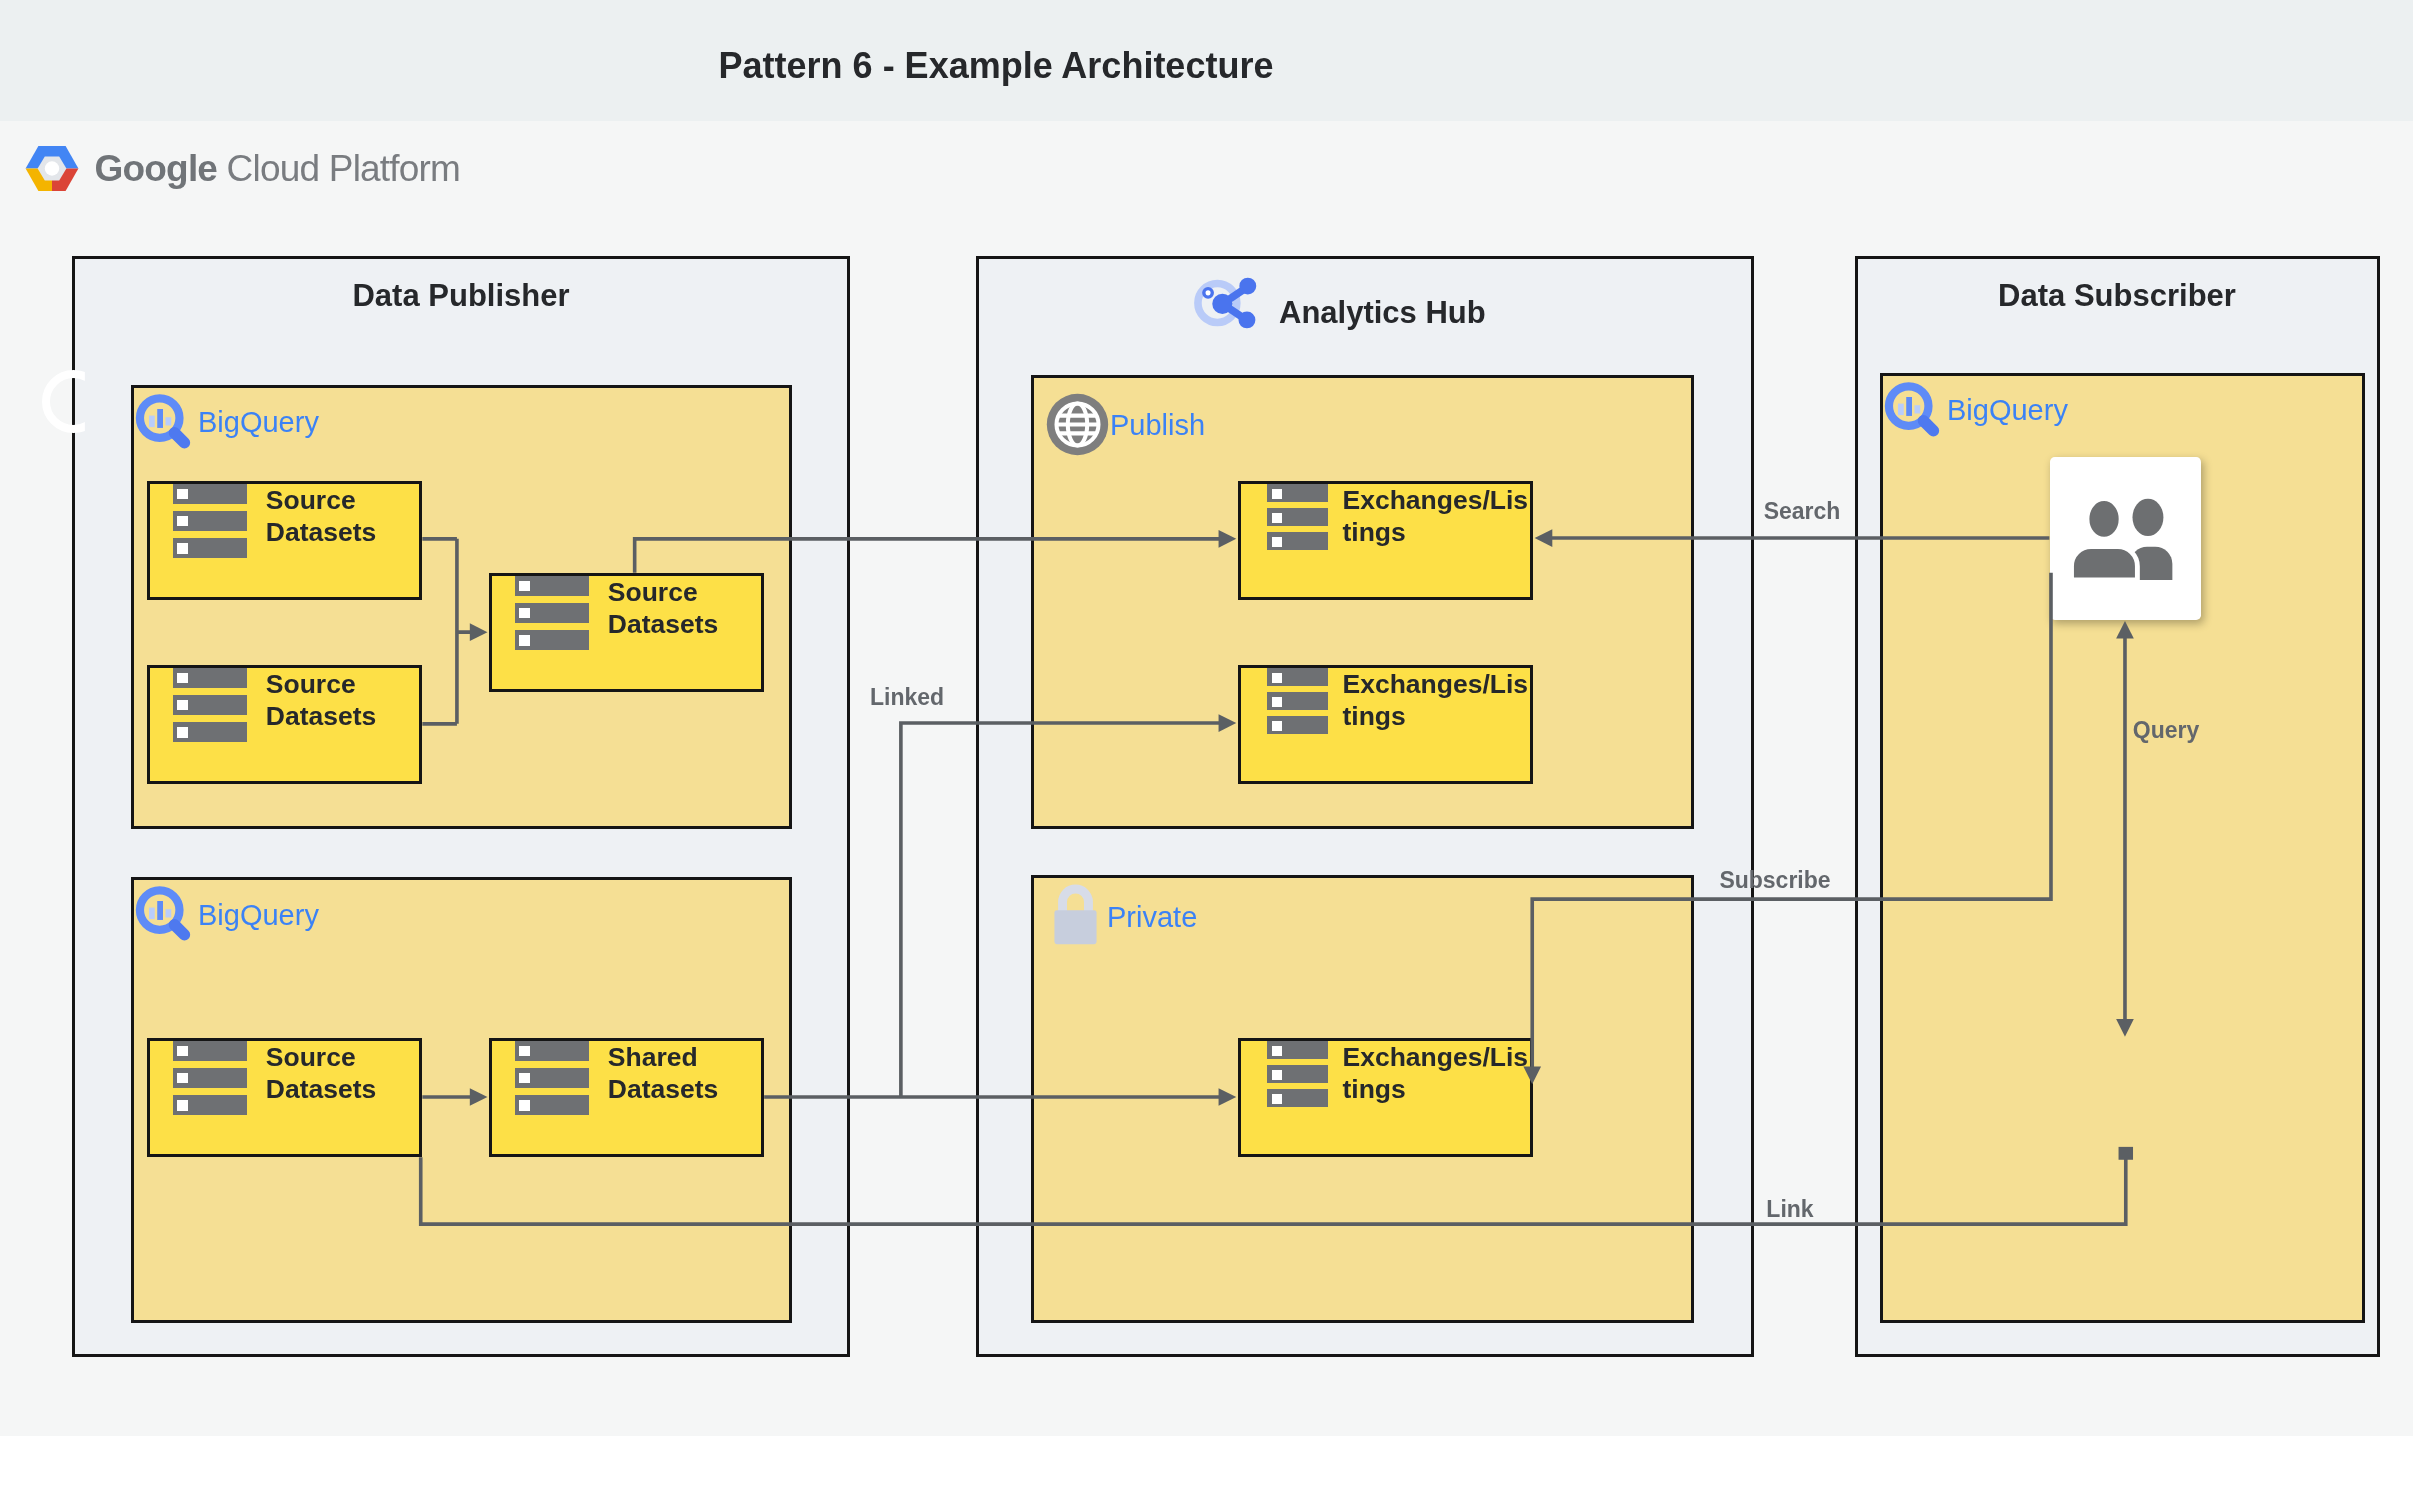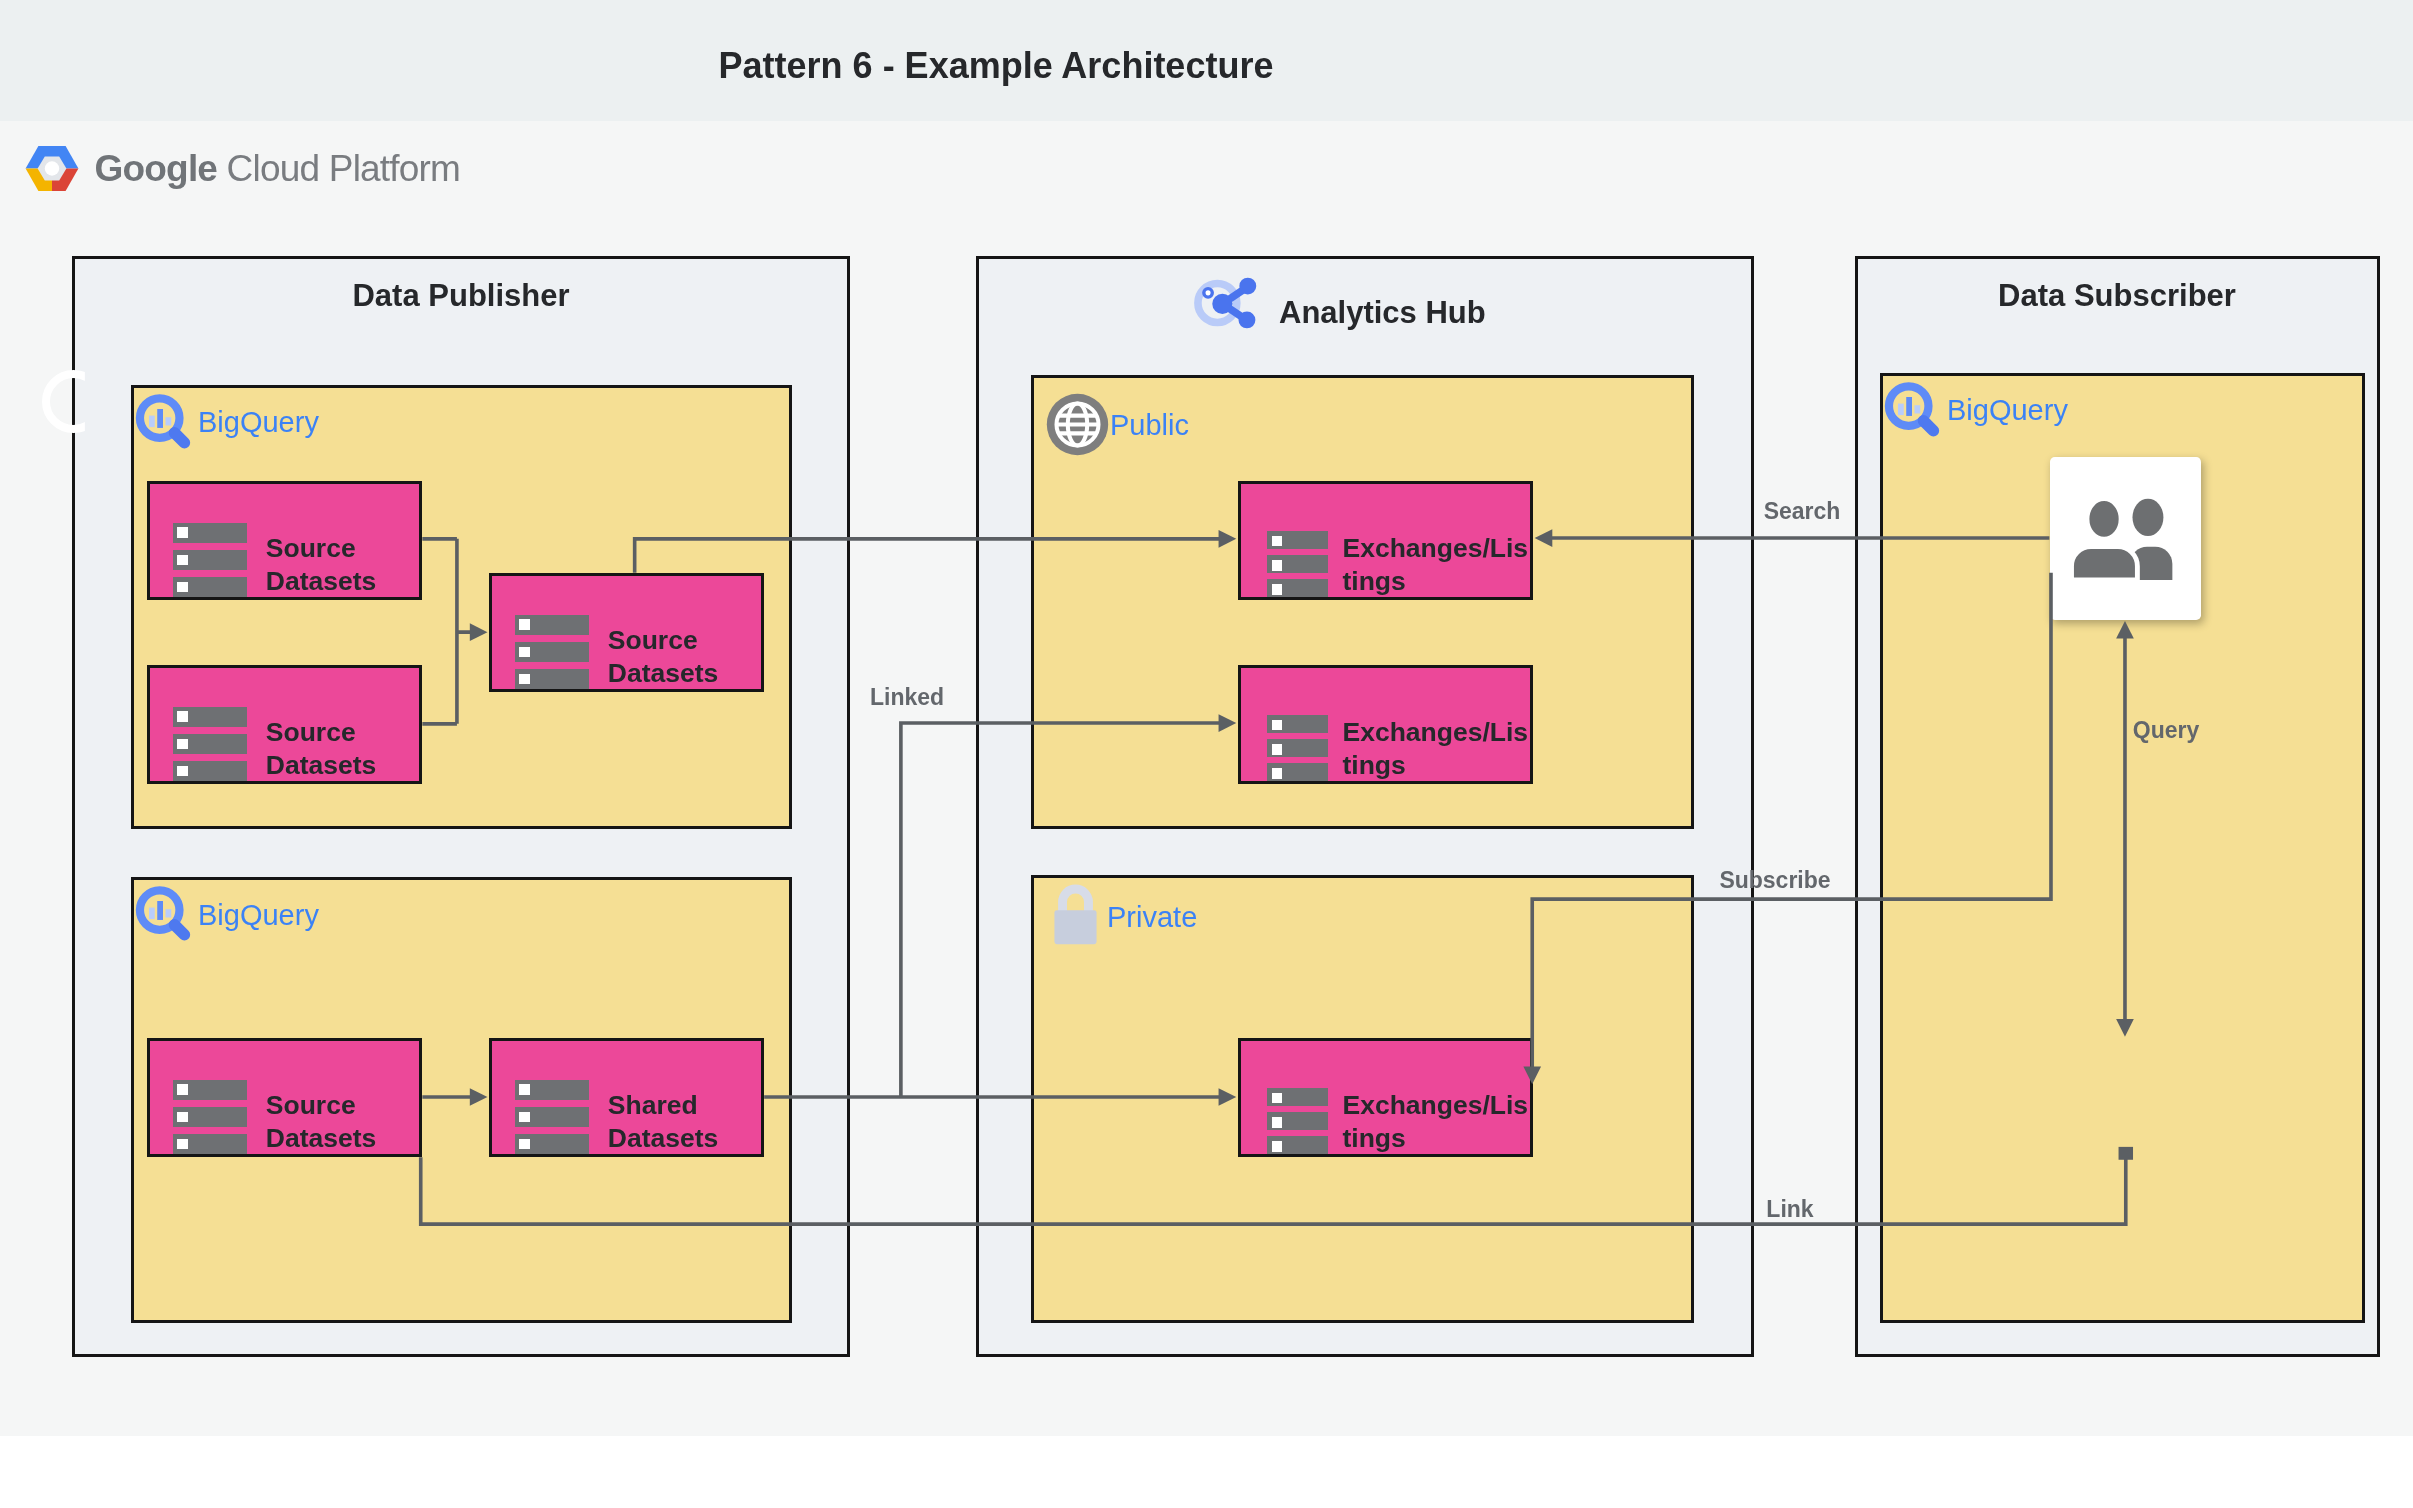--- a/index.html
+++ b/index.html
@@ -15,22 +15,22 @@
   .gcp-text b{font-weight:700;color:#707478;}
   
   .container{position:absolute;background:#eef1f4;border:3.2px solid #151515;box-sizing:border-box;}
   .container-title{position:absolute;transform:translateX(-50%);font-size:31px;font-weight:700;color:#26282b;white-space:nowrap;}
   .hub-head{position:absolute;display:flex;align-items:flex-end;gap:16px;}
   .hub-head .container-title2{font-size:31px;font-weight:700;color:#26282b;white-space:nowrap;}
   
   .group{position:absolute;background:#f5df94;border:3.2px solid #151515;box-sizing:border-box;}
   .group-label{position:absolute;font-size:29px;font-weight:400;color:#3b82f6;white-space:nowrap;}
   
-  .node{position:absolute;background:#ec4899;border:3.2px solid #151515;box-sizing:border-box;
-        display:flex;align-items:flex-end;padding-left:22.5px;gap:19.3px;}
+  .node{position:absolute;background:#fde047;border:3.2px solid #151515;box-sizing:border-box;
+        display:flex;align-items:flex-start;padding-left:22.5px;gap:19.3px;}
   .node-label{font-size:26.5px;font-weight:700;color:#26282b;line-height:1.22;}
   .lbl-narrow{width:137px;}
   .lbl-break{width:191px;word-break:break-all;}
   
   .ds-icon{display:flex;flex-direction:column;gap:7.2px;flex:none;}
   .ds-icon i{display:block;width:74px;height:20px;background:#6e7073;position:relative;}
   .ds-icon i::before{content:"";position:absolute;left:4.8px;top:4.8px;width:10.5px;height:10.5px;background:#ffffff;}
   .ds-small i{width:61px;height:17.7px;}
   .ds-small{gap:6.4px;}
   
@@ -111,21 +111,21 @@
   <div class="group-label" style="left:198px;top:899px;">BigQuery</div>
 
   <svg class="icon-abs" style="left:1046px;top:393px;" width="63" height="63" viewBox="0 0 78 78">
     <circle cx="39" cy="39" r="38" fill="#7e7e7e"></circle>
     <circle cx="39" cy="39" r="26" fill="none" stroke="#ffffff" stroke-width="5"></circle>
     <ellipse cx="39" cy="39" rx="12" ry="26" fill="none" stroke="#ffffff" stroke-width="5"></ellipse>
     <line x1="16" y1="28" x2="62" y2="28" stroke="#ffffff" stroke-width="5"></line>
     <line x1="13" y1="39" x2="65" y2="39" stroke="#ffffff" stroke-width="5"></line>
     <line x1="16" y1="50" x2="62" y2="50" stroke="#ffffff" stroke-width="5"></line>
   </svg>
-  <div class="group-label" style="left:1110px;top:409px;">Public</div>
+  <div class="group-label" style="left:1110px;top:409px;">Publish</div>
 
   <svg class="icon-abs" style="left:1052px;top:883px;" width="47" height="64" viewBox="0 0 58 78">
     <path d="M13 36 V23 a16 16 0 0 1 32 0 V36" fill="none" stroke="#d7dce8" stroke-width="11"></path>
     <rect x="3" y="33" width="52" height="42" rx="3" fill="#c7cedd"></rect>
   </svg>
   <div class="group-label" style="left:1107px;top:901px;">Private</div>
 
   <svg class="icon-abs" style="left:1884px;top:381px;" width="56" height="60" viewBox="0 0 68 72">
     <circle cx="30" cy="30" r="24" fill="none" stroke="#5e8bf7" stroke-width="10"></circle>
     <line x1="48" y1="48" x2="60" y2="60" stroke="#4e79ef" stroke-width="14" stroke-linecap="round"></line>

